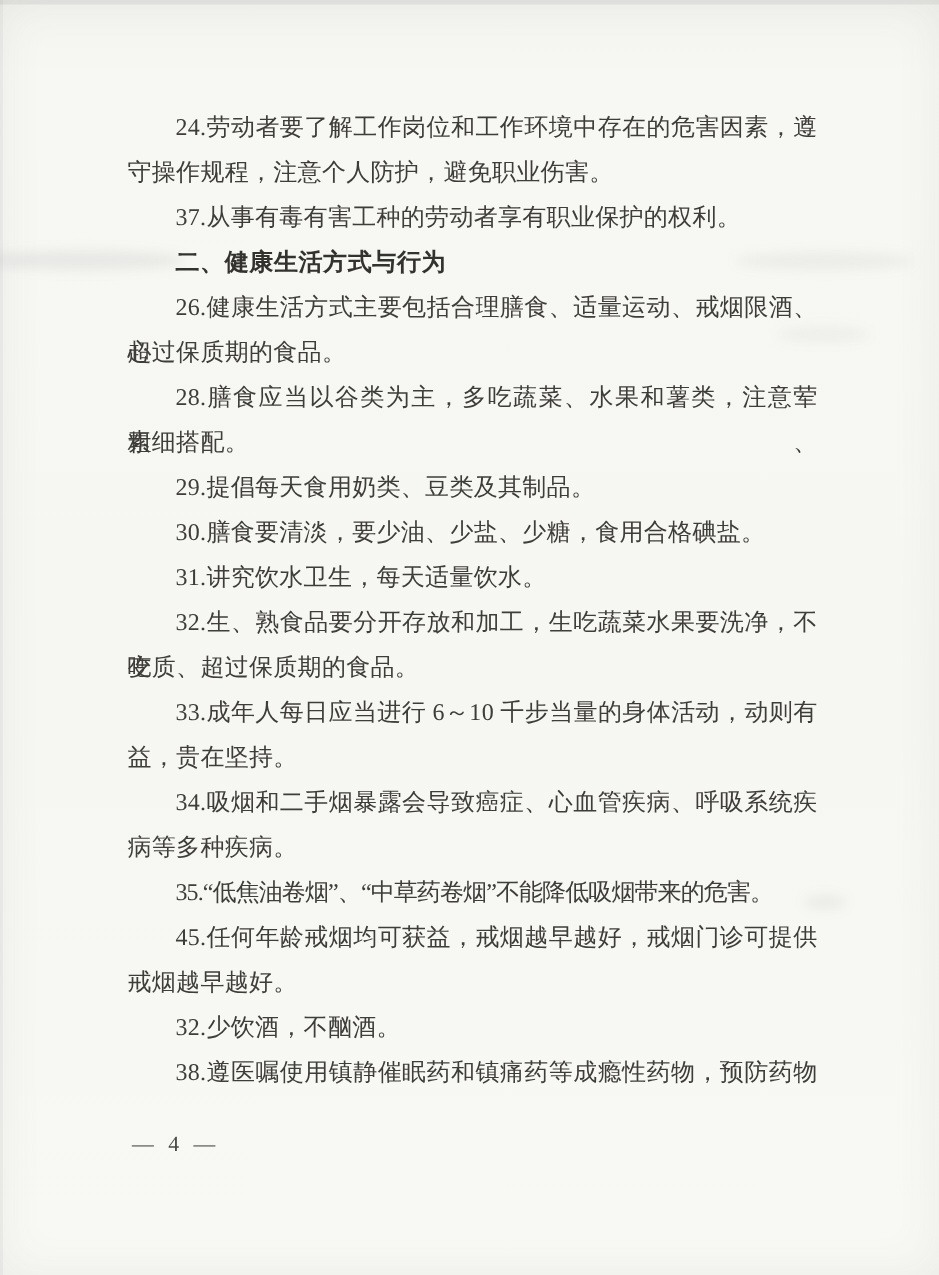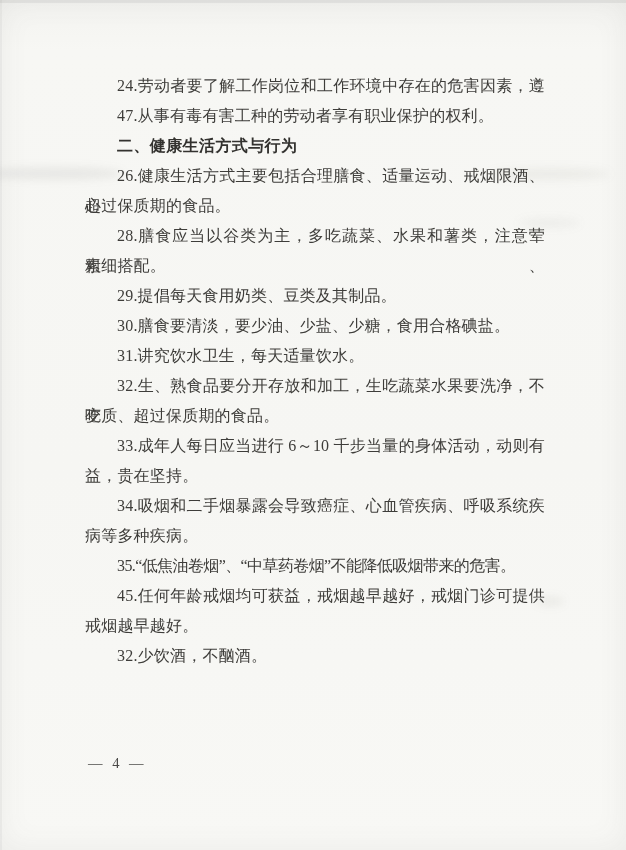--- a/index.html
+++ b/index.html
@@ -67,21 +67,21 @@
   
   .ln.tight {
     text-indent: 32px;
     letter-spacing: -0.6px;
   }
   .ln.heading {
     text-indent: 32px;
     font-weight: 700;
     font-size: 16px;
     color: #33322f;
-    font-family: Liberation Sans, sans-serif;
+    font-family: Liberation Mono, monospace;
     letter-spacing: 0.4px;
   }
   .footer {
     position: absolute;
     left: 88px;
     top: 755px;
     font-size: 14.5px;
     letter-spacing: 3px;
     color: #4a4947;
   }
@@ -92,35 +92,37 @@
 <div class="page">
   <div class="edge-top"></div>
   <div class="edge-left"></div>
   <div class="smudge s1"></div>
   <div class="smudge s2"></div>
   <div class="smudge s3"></div>
   <div class="smudge s4"></div>
 
   <div class="content">
     <div class="ln f">24.劳动者要了解工作岗位和工作环境中存在的危害因素，遵</div>
-    <div class="ln fl">47.从事有毒有害工种的劳动者享有职业保护的权利。</div>
+    <div class="ln">守操作规程，注意个人防护，避免职业伤害。</div>
+    <div class="ln fl">37.从事有毒有害工种的劳动者享有职业保护的权利。</div>
     <div class="ln heading">二、健康生活方式与行为</div>
     <div class="ln f">26.健康生活方式主要包括合理膳食、适量运动、戒烟限酒、心</div>
     <div class="ln">超过保质期的食品。</div>
     <div class="ln f">28.膳食应当以谷类为主，多吃蔬菜、水果和薯类，注意荤素、</div>
     <div class="ln">粗细搭配。</div>
     <div class="ln fl">29.提倡每天食用奶类、豆类及其制品。</div>
     <div class="ln fl">30.膳食要清淡，要少油、少盐、少糖，食用合格碘盐。</div>
     <div class="ln fl">31.讲究饮水卫生，每天适量饮水。</div>
     <div class="ln f">32.生、熟食品要分开存放和加工，生吃蔬菜水果要洗净，不吃</div>
     <div class="ln">变质、超过保质期的食品。</div>
     <div class="ln f">33.成年人每日应当进行 6～10 千步当量的身体活动，动则有</div>
     <div class="ln">益，贵在坚持。</div>
     <div class="ln f">34.吸烟和二手烟暴露会导致癌症、心血管疾病、呼吸系统疾</div>
     <div class="ln">病等多种疾病。</div>
     <div class="ln tight">35.“低焦油卷烟”、“中草药卷烟”不能降低吸烟带来的危害。</div>
     <div class="ln f">45.任何年龄戒烟均可获益，戒烟越早越好，戒烟门诊可提供</div>
     <div class="ln">戒烟越早越好。</div>
     <div class="ln fl">32.少饮酒，不酗酒。</div>
+    <div class="ln f">38.遵医嘱使用镇静催眠药和镇痛药等成瘾性药物，预防药物</div>
   </div>
 
   <div class="footer">— 4 —</div>
 </div>
 
 </body></html>

